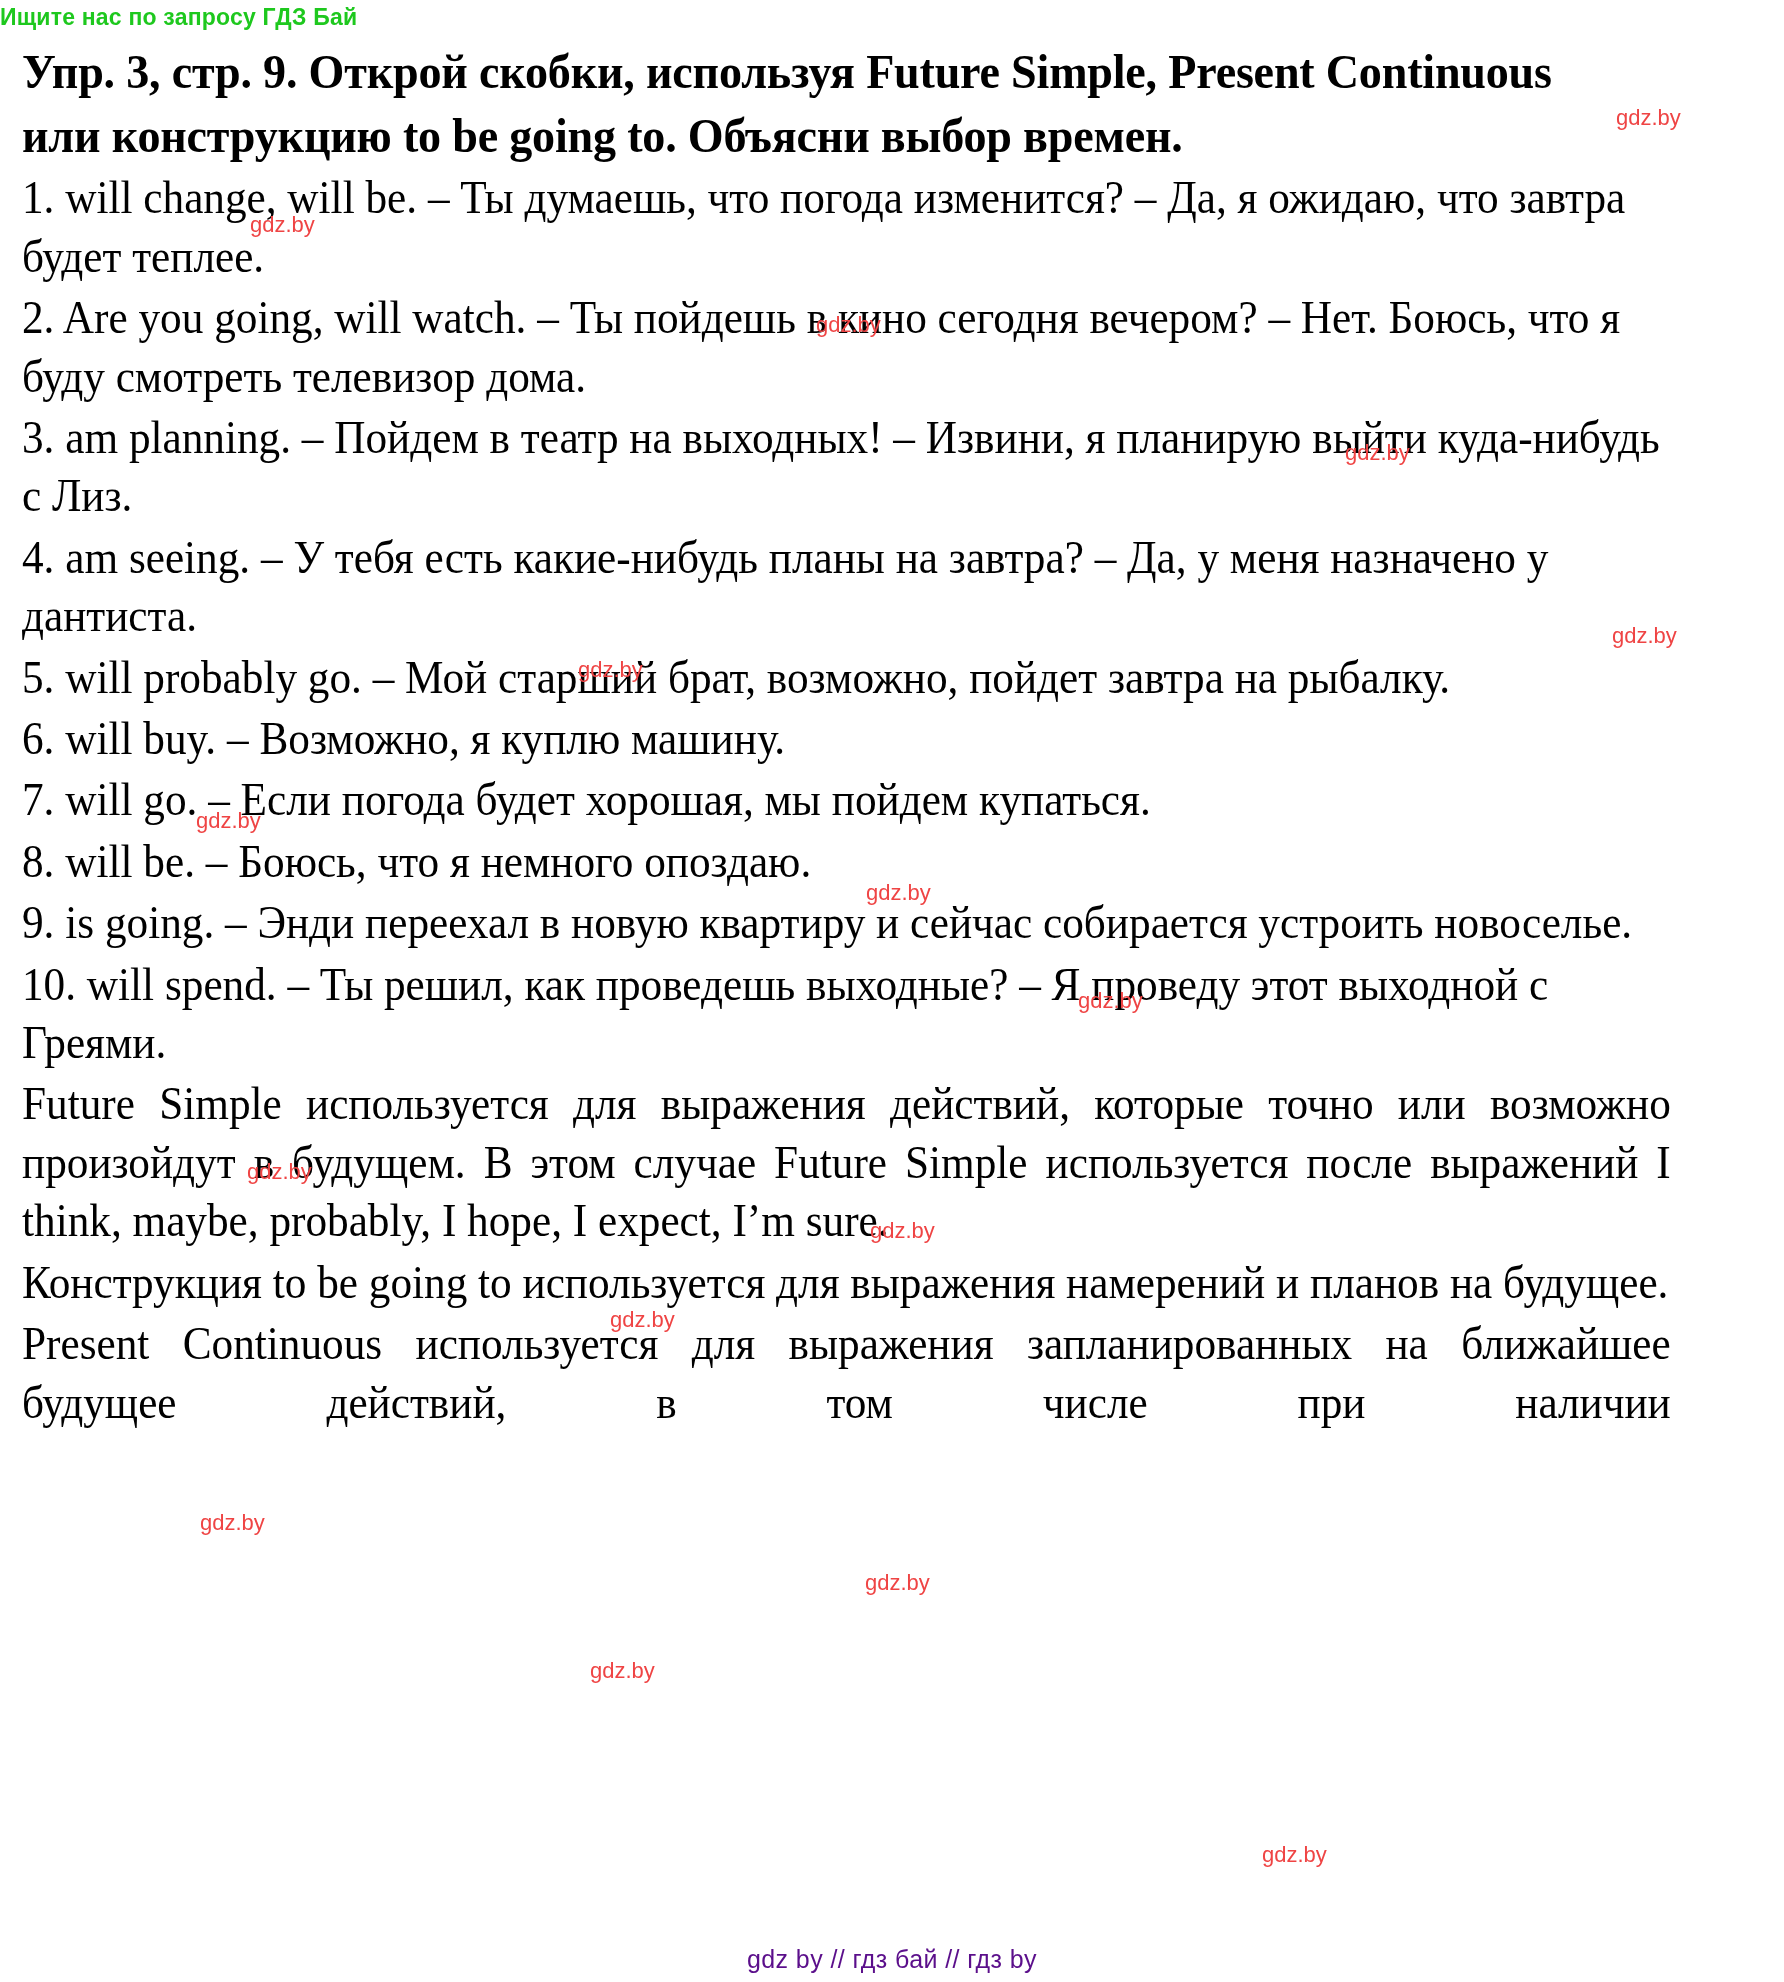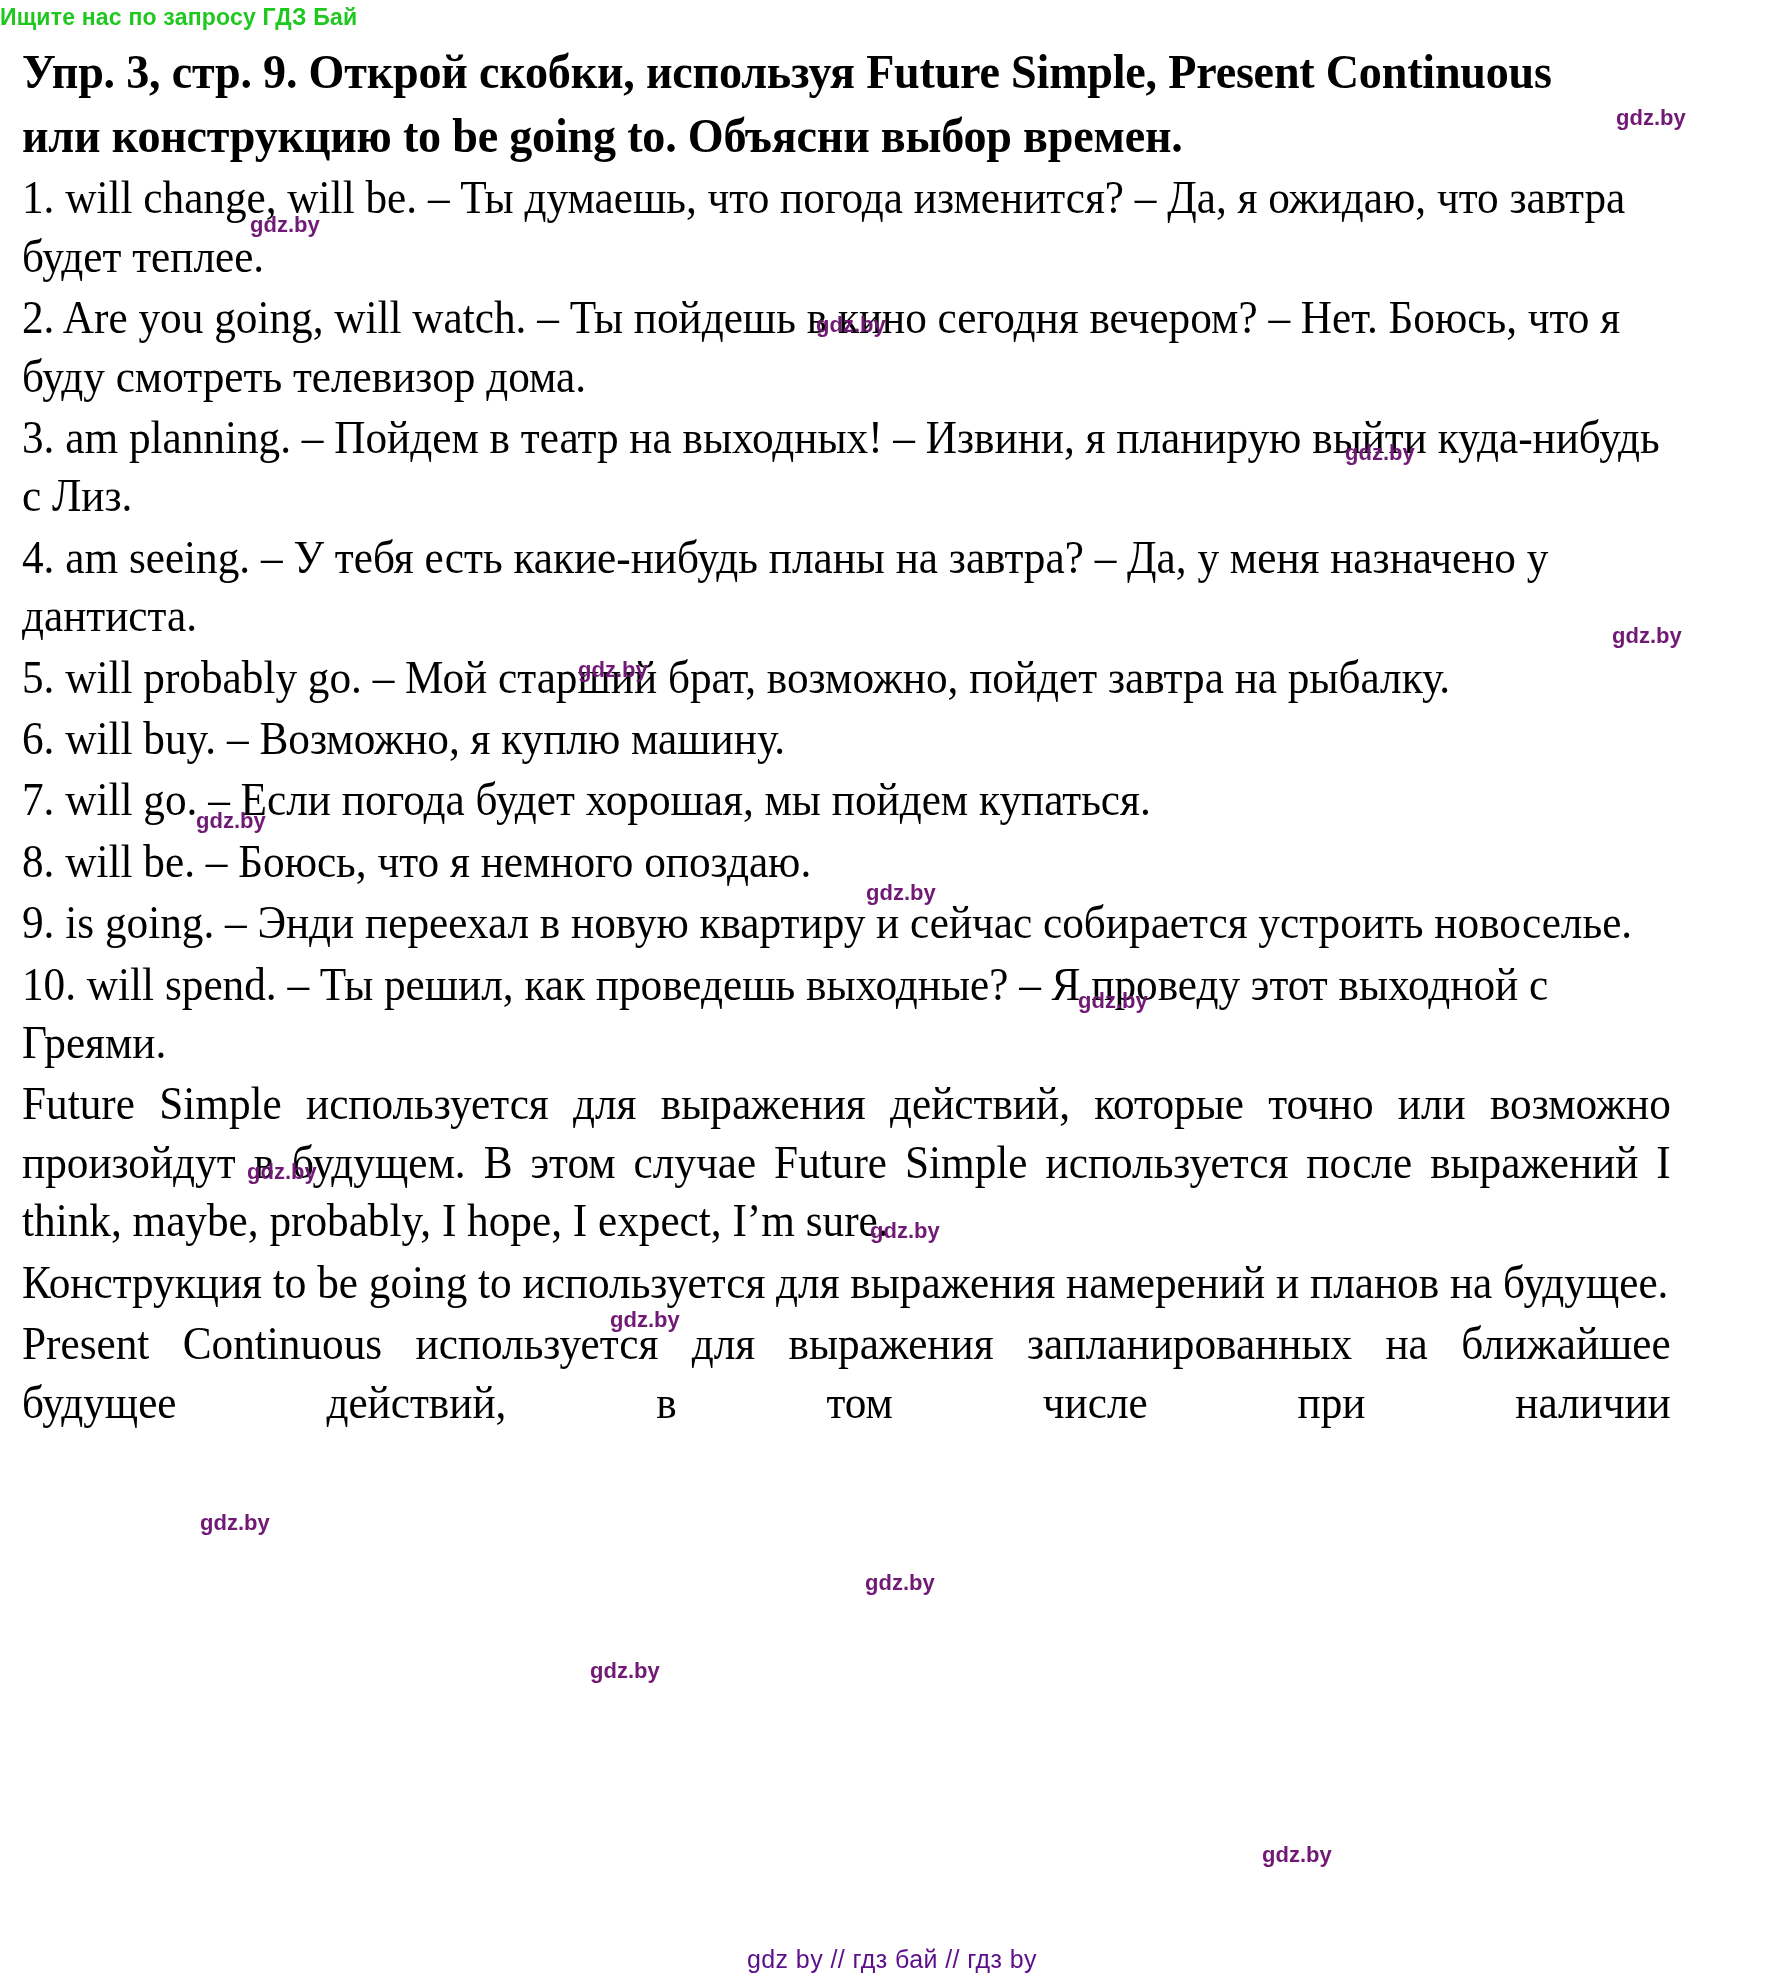--- a/index.html
+++ b/index.html
@@ -76,22 +76,22 @@
     transform-origin: left top;
   }
   .para.justify { text-align: justify; text-align-last: left; }
   .para.justify-all { text-align: justify; text-align-last: justify; }
 
   
   .wm {
     position: absolute;
     font-family: "Liberation Sans", "DejaVu Sans", sans-serif;
     font-size: 22px;
-    font-weight: 700;
-    color: #701a75;
+    font-weight: 400;
+    color: #ef4444;
     white-space: nowrap;
     pointer-events: none;
     z-index: 5;
   }
 
   
   .footer {
     position: absolute;
     left: 0;
     bottom: 8px;

